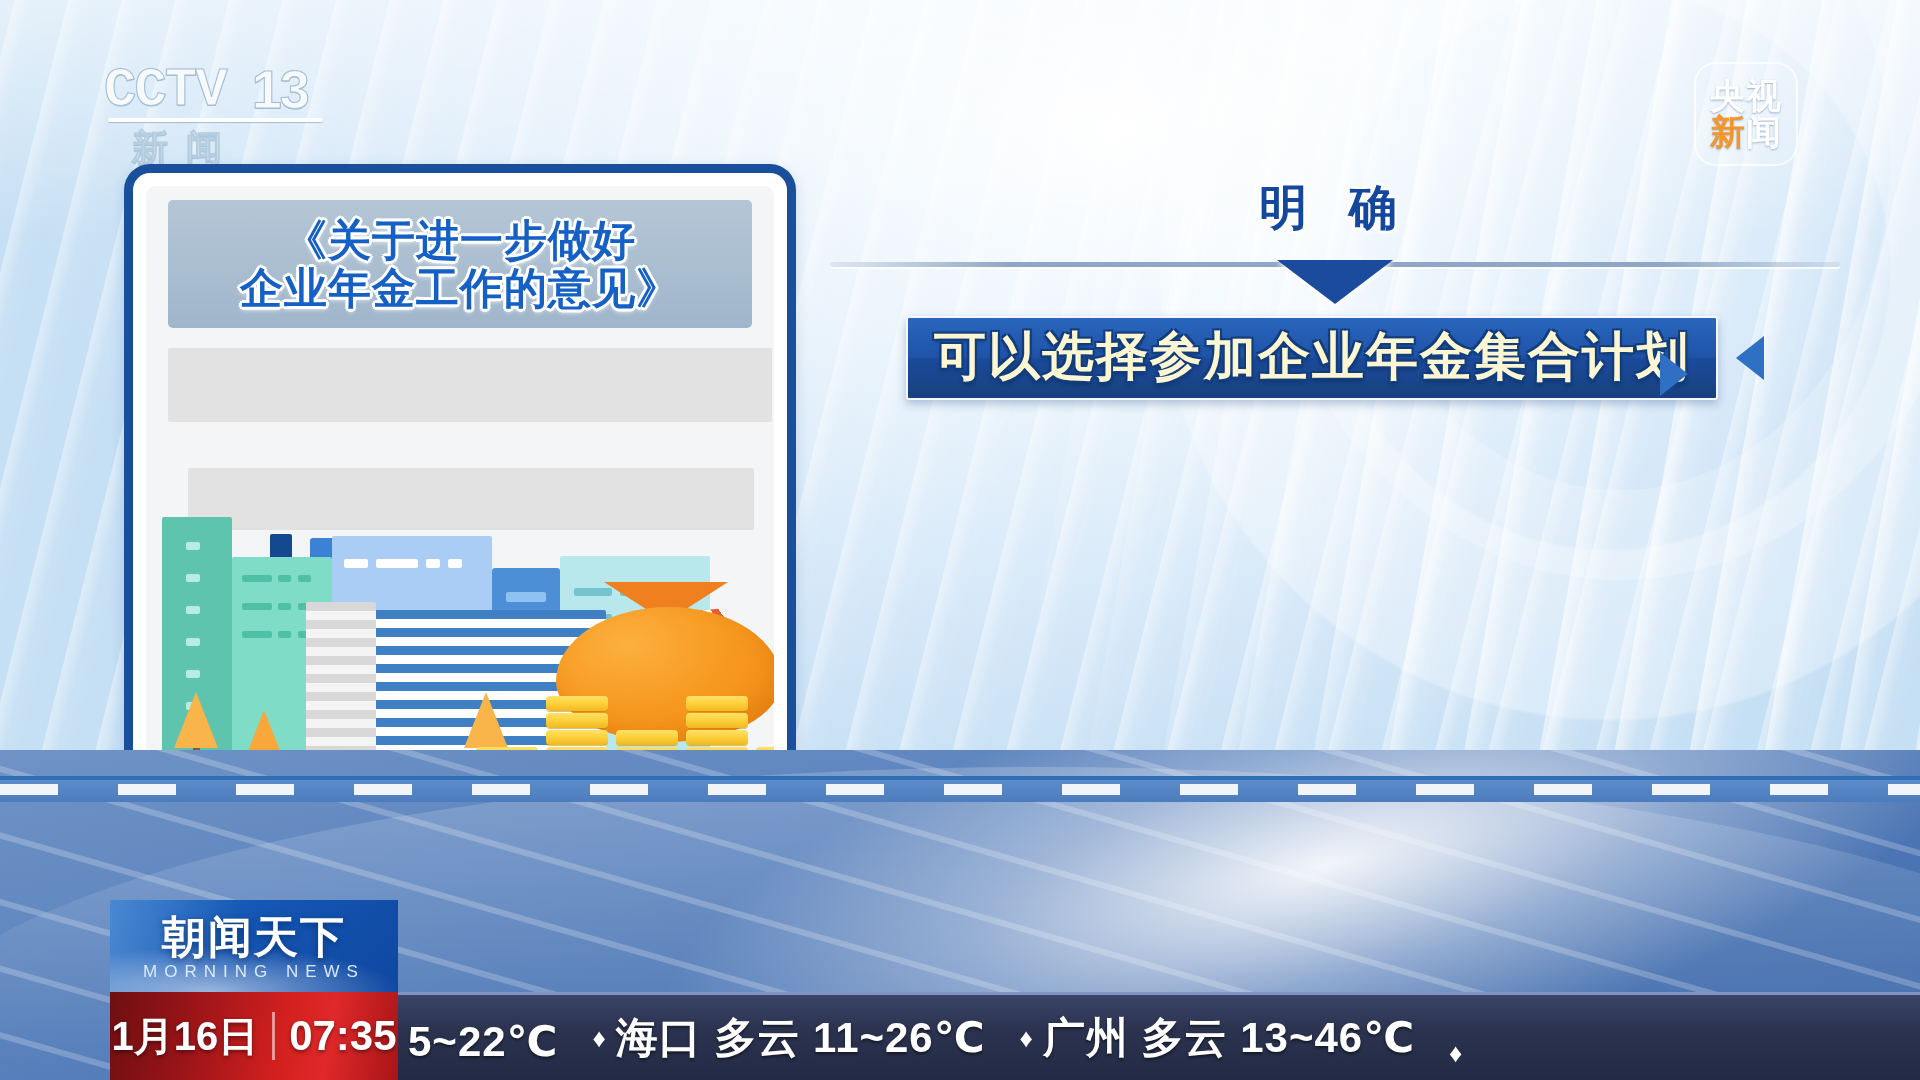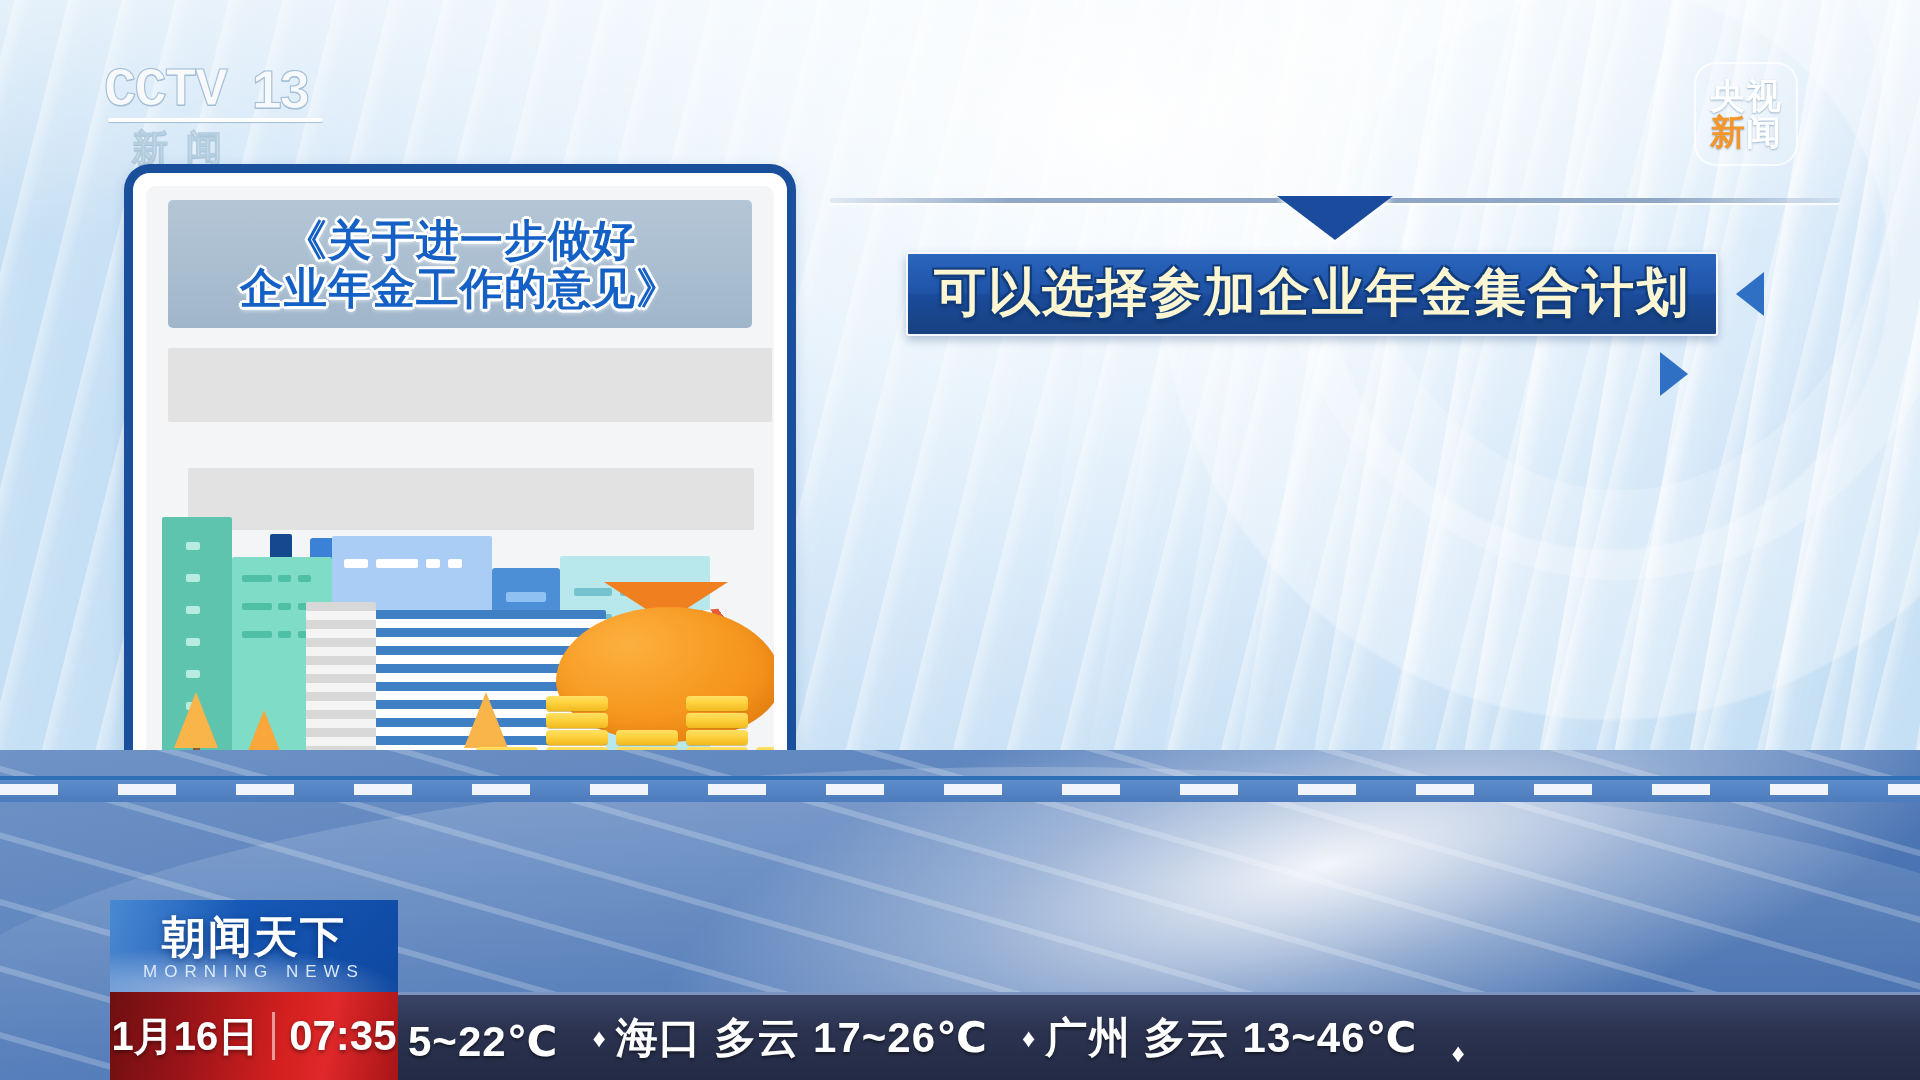--- a/index.html
+++ b/index.html
@@ -441,20 +441,21 @@
             <div class="coin" style="left:610px;bottom:0px;"></div>
           </div>
 
           <div class="ground"></div>
         </div>
       </div>
     </div>
   </div>
 
   <div class="right">
+    <div class="headline">明 确</div>
 
     <div class="divider-wrap">
       <div class="divider"></div>
       <div class="tri-down"></div>
     </div>
 
 
 
     <div class="bar-row second">
       <div class="arrow right"></div>
@@ -484,21 +485,21 @@
       <div class="date-txt">1月16日</div>
       <div class="time-sep"></div>
       <div class="time-txt">07:35</div>
     </div>
 
     <div class="ticker">
       <div class="ticker-inner">
         <div class="tk-partial">5~22℃</div>
         <div class="tk-item">
           <span class="tk-dot">♦</span>
-          <span class="tk-txt">海口 多云 17~26℃</span>
+          <span class="tk-txt">海口 多云 11~26℃</span>
         </div>
         <div class="tk-item">
           <span class="tk-dot">♦</span>
           <span class="tk-txt">广州 多云 13~46℃</span>
         </div>
         <div class="tk-item">
           <span class="tk-dot">♦</span>
         </div>
       </div>
     </div>

